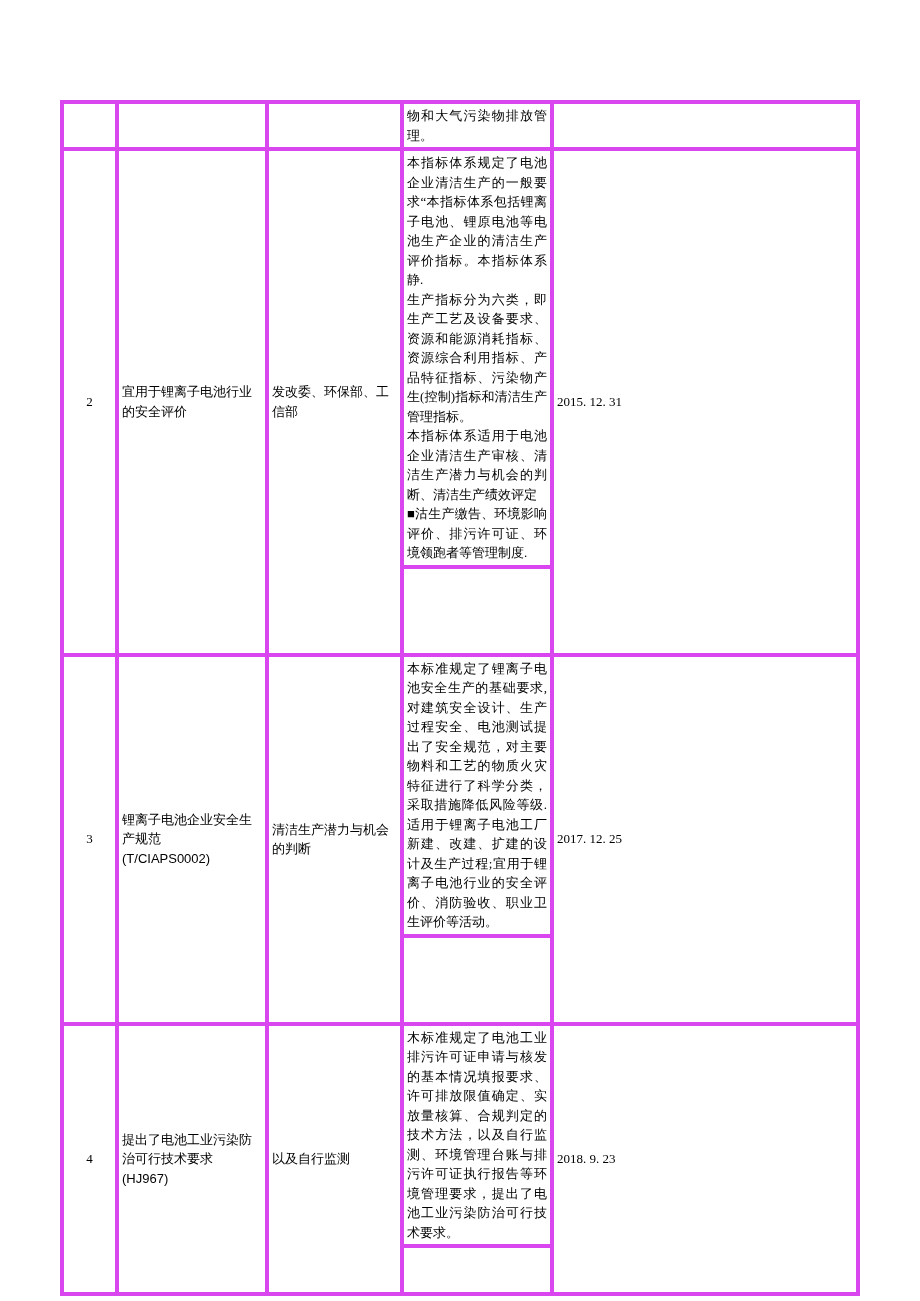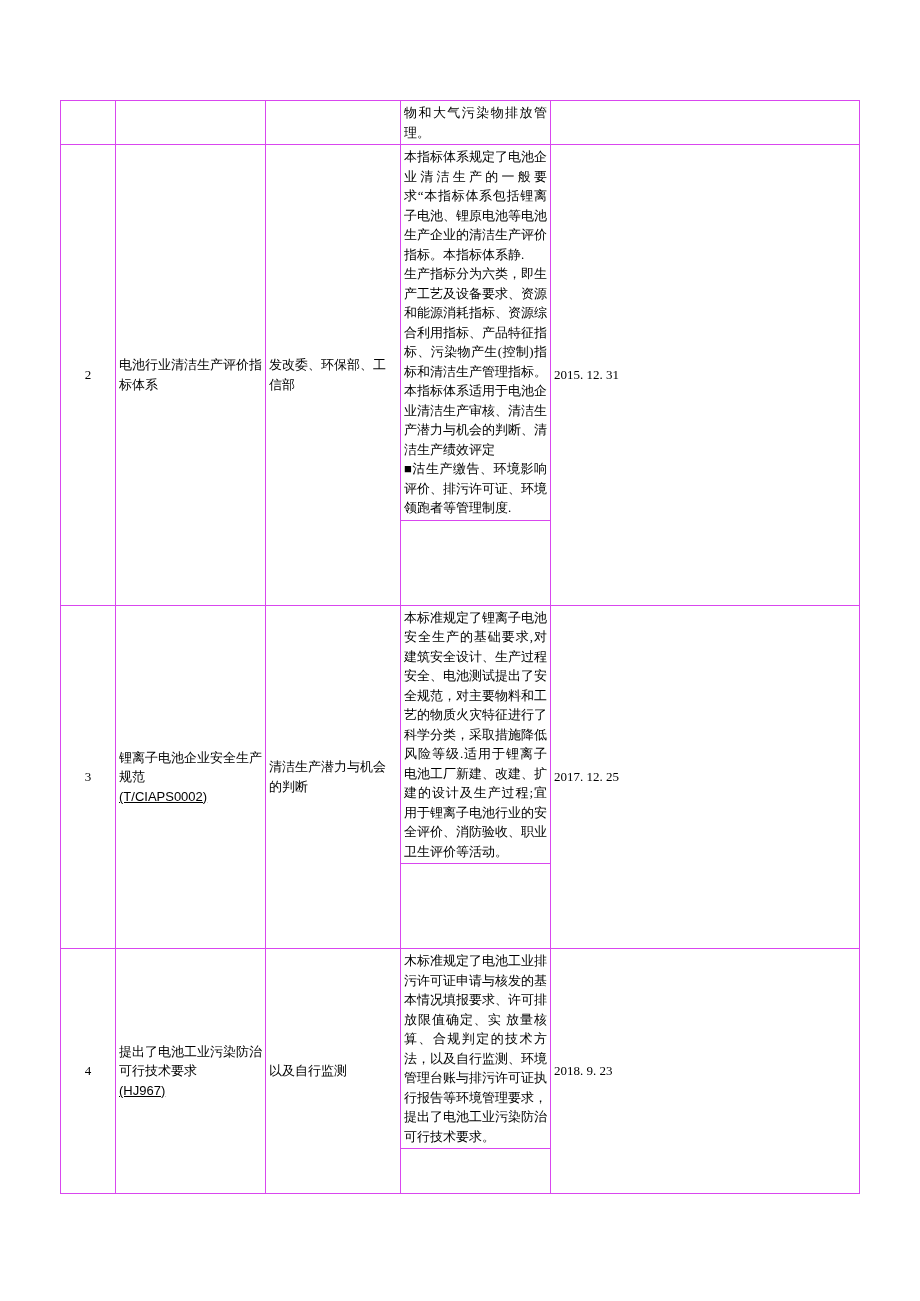--- a/index.html
+++ b/index.html
@@ -15,35 +15,35 @@
     min-height: 1301px;
     padding: 100px 60px 200px 60px;
     box-sizing: border-box;
   }
   table {
     border-collapse: collapse;
     width: 100%;
     table-layout: fixed;
   }
   td {
-    border: 1px solid #d946ef;
+    border: 4px solid #d946ef;
     padding: 2px 3px;
     vertical-align: middle;
     word-wrap: break-word;
   }
   col.c1 { width: 55px; }
   col.c2 { width: 150px; }
   col.c3 { width: 135px; }
   col.c4 { width: 150px; }
   col.c5 { width: auto; }
   td.idx { text-align: center; }
   td.date { text-align: left; }
   td.desc { text-align: justify; }
   td.tall { height: 80px; }
-  .alpha { font-family: Arial, sans-serif; text-decoration: underline; }
+  .alpha { font-family: Arial, sans-serif; }
 </style>
 </head>
 <body>
 
 <div class="page">
   <table>
     <colgroup>
       <col class="c1">
         <col class="c2">
         <col class="c3">
@@ -55,21 +55,21 @@
       <tr>
         <td class="idx"></td>
         <td></td>
         <td></td>
         <td class="desc">物和大气污染物排放管理。</td>
         <td class="date"></td>
       </tr>
 
       <tr>
         <td class="idx" rowspan="2">2</td>
-        <td rowspan="2">电池行业清洁生产评价指标体系</td>
+        <td rowspan="2">宜用于锂离子电池行业的安全评价</td>
         <td rowspan="2">发改委、环保部、工信部</td>
         <td class="desc" style="white-space:pre-line;">本指标体系规定了电池企业清洁生产的一般要求“本指标体系包括锂离子电池、锂原电池等电池生产企业的清洁生产评价指标。本指标体系静.
 生产指标分为六类，即生产工艺及设备要求、资源和能源消耗指标、资源综合利用指标、产品特征指标、污染物产生(控制)指标和清洁生产管理指标。
 本指标体系适用于电池企业清洁生产审核、清洁生产潜力与机会的判断、清洁生产绩效评定
 ■沽生产缴告、环境影响评价、排污许可证、环境领跑者等管理制度.</td>
         <td class="date" rowspan="2">2015. 12. 31</td>
       </tr>
       <tr>
         <td class="desc tall"></td>
       </tr>

